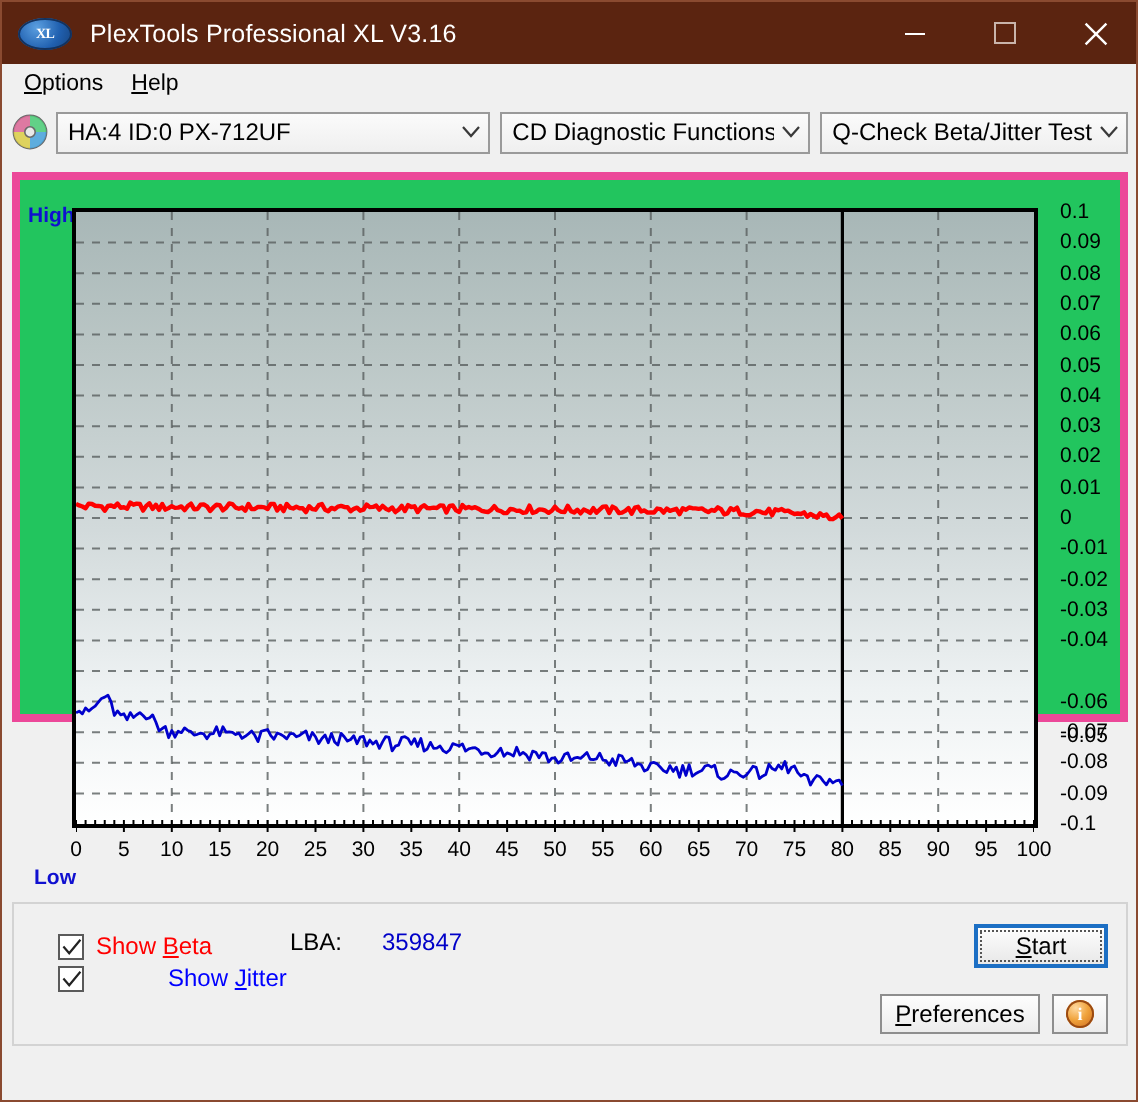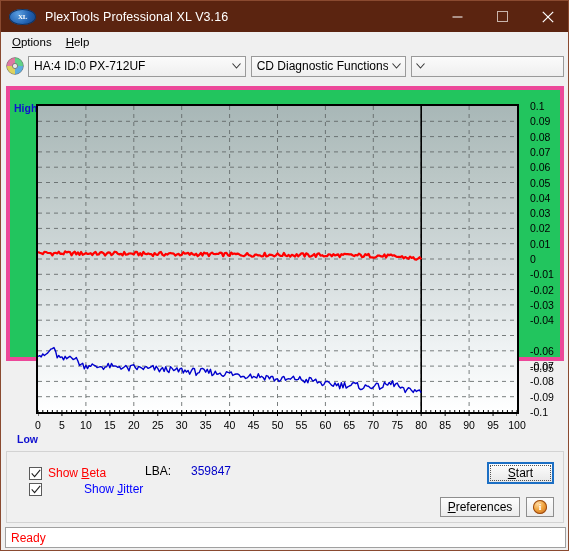--- a/index.html
+++ b/index.html
@@ -353,20 +353,21 @@
     <div class="combo" id="combo-function">
       <span class="combo-label">CD Diagnostic Functions</span>
       <span class="arrow">
         <svg width="9" height="6" viewBox="0 0 9 6">
             <path d="M0.5 0.5 L4.5 5 L8.5 0.5" fill="none" stroke="#3a3a3a" stroke-width="1.1"></path>
           </svg>
       </span>
     </div>
 
     <div class="combo" id="combo-test">
+      <span class="combo-label">Q-Check Beta/Jitter Test</span>
       <span class="arrow">
         <svg width="9" height="6" viewBox="0 0 9 6">
             <path d="M0.5 0.5 L4.5 5 L8.5 0.5" fill="none" stroke="#3a3a3a" stroke-width="1.1"></path>
           </svg>
       </span>
     </div>
   </div>
 
   <div id="chart-panel">
     <div class="axis-word" id="label-high">High</div>
@@ -591,17 +592,14 @@
       <span class="inner"><u>S</u>tart</span>
     </div>
     <div class="btn" id="btn-prefs">
       <span><u>P</u>references</span>
     </div>
     <div class="btn" id="btn-info">
       <span class="info-glyph">i</span>
     </div>
   </div>
 
-  <div id="statusbar">
-    <span>Ready</span>
-  </div>
 
 </div>
 
 </body></html>

